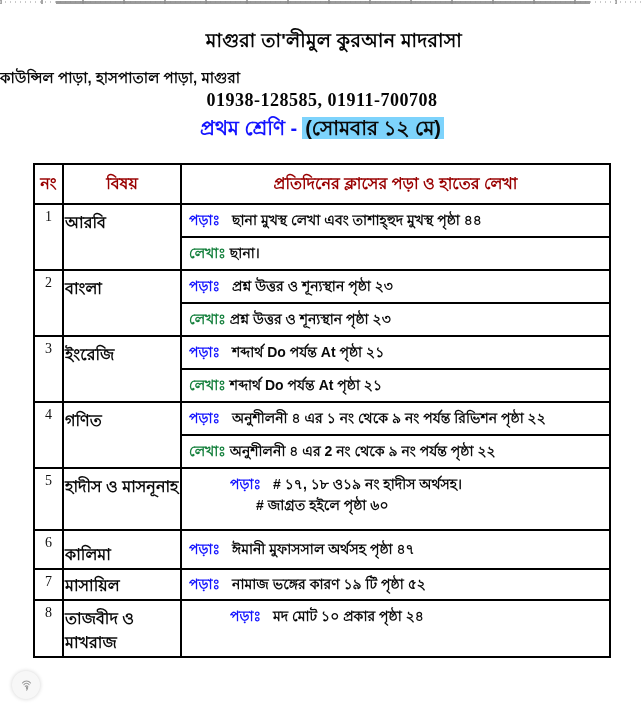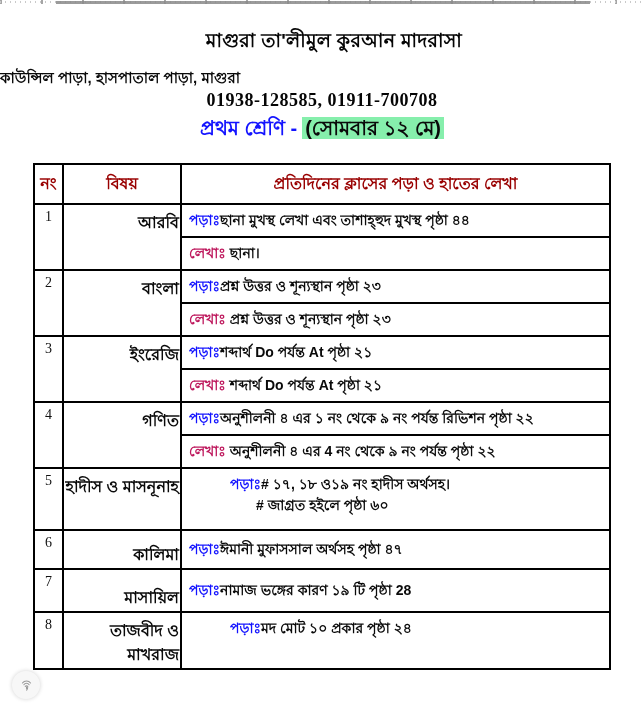--- a/index.html
+++ b/index.html
@@ -37,21 +37,21 @@
   .doc-phone {
     position:absolute; top:90px; left:0; width:100%; text-align:center;
     font-family:"Liberation Serif", serif;
     font-size:18px; font-weight:bold; color:#050505; letter-spacing:.5px;
   }
   .class-line {
     position:absolute; top:113px; left:0; width:100%; text-align:center;
     font-size:20px; font-weight:bold; color:#1414ff;
   }
   .date-badge {
-    background:#86efac; color:#0a0a0a; padding:0 3px; margin-left:5px;
+    background:#7dd3fc; color:#0a0a0a; padding:0 3px; margin-left:5px;
   }
 
   
   table.routine {
     position:absolute; left:33px; top:163px; width:578px;
     border-collapse:collapse; table-layout:fixed;
   }
   .routine td, .routine th { border:2px solid #000; overflow:hidden; }
   .routine th {
     color:#990000; font-size:16px; font-weight:bold; text-align:center;
@@ -61,30 +61,30 @@
   tr.sub   { height:33px; }
   tr.tall  { height:62px; }
   tr.short { height:31px; }
   tr.last  { height:56px; }
 
   td.no {
     font-family:"Liberation Serif", serif; font-size:14px; color:#111;
     text-align:center; vertical-align:top; padding-top:4px;
   }
   td.subject {
-    text-align:right; vertical-align:top; padding-top:6px;
+    text-align:left; vertical-align:top; padding-top:6px;
     font-size:16px; font-weight:bold; color:#0a0a0a; line-height:1.5;
   }
   td.detail {
     padding:2px 7px; font-size:14px; font-weight:bold; color:#0a0a0a;
     vertical-align:middle; line-height:1.5;
   }
   td.detail.top { vertical-align:top; padding-top:5px;padding-left:48px; }
-  .lbl-read  { color:#1414ff; margin-right:0; }
-  .lbl-write { color:#be185d; margin-right:4px; }
+  .lbl-read  { color:#1414ff; margin-right:12px; }
+  .lbl-write { color:#15803d; margin-right:4px; }
   .line2 { padding-left:26px; }
 
   
   .float-btn {
     position:absolute; left:12px; top:671px; width:28px; height:28px;
     border-radius:50%; background:#f7f7f7;
     box-shadow:0 0 4px rgba(0,0,0,.18);
     display:flex; align-items:center; justify-content:center;
     cursor:pointer;
   }
@@ -139,42 +139,42 @@
   <tr class="sub">
     <td class="detail"><span class="lbl-write">লেখাঃ</span><span>শব্দার্থ Do পর্যন্ত At পৃষ্ঠা ২১</span></td>
   </tr>
 
   <tr class="sub">
     <td class="no" rowspan="2">4</td>
     <td class="subject" rowspan="2">গণিত</td>
     <td class="detail"><span class="lbl-read">পড়াঃ</span><span>অনুশীলনী ৪ এর ১ নং থেকে ৯ নং পর্যন্ত রিভিশন পৃষ্ঠা ২২</span></td>
   </tr>
   <tr class="sub">
-    <td class="detail"><span class="lbl-write">লেখাঃ</span><span>অনুশীলনী ৪ এর 4 নং থেকে ৯ নং পর্যন্ত পৃষ্ঠা ২২</span></td>
+    <td class="detail"><span class="lbl-write">লেখাঃ</span><span>অনুশীলনী ৪ এর 2 নং থেকে ৯ নং পর্যন্ত পৃষ্ঠা ২২</span></td>
   </tr>
 
   <tr class="tall">
     <td class="no">5</td>
     <td class="subject">হাদীস ও মাসনূনাহ</td>
     <td class="detail top">
       <div><span class="lbl-read">পড়াঃ</span><span># ১৭, ১৮ ও১৯  নং হাদীস অর্থসহ।</span></div>
       <div class="line2"># জাগ্রত হইলে পৃষ্ঠা ৬০</div>
     </td>
   </tr>
 
   <tr class="short">
     <td class="no">6</td>
     <td class="subject" style="padding-top:12px">কালিমা</td>
     <td class="detail"><span class="lbl-read">পড়াঃ</span><span>ঈমানী মুফাসসাল অর্থসহ পৃষ্ঠা ৪৭</span></td>
   </tr>
 
   <tr class="short">
     <td class="no">7</td>
-    <td class="subject" style="padding-top:16px">মাসায়িল</td>
-    <td class="detail"><span class="lbl-read">পড়াঃ</span><span>নামাজ ভঙ্গের কারণ ১৯ টি পৃষ্ঠা 28</span></td>
+    <td class="subject" style="padding-top:4px">মাসায়িল</td>
+    <td class="detail"><span class="lbl-read">পড়াঃ</span><span>নামাজ ভঙ্গের কারণ ১৯ টি পৃষ্ঠা ৫২</span></td>
   </tr>
 
   <tr class="last">
     <td class="no">8</td>
     <td class="subject">তাজবীদ ও মাখরাজ</td>
     <td class="detail top"><span class="lbl-read">পড়াঃ</span><span>মদ মোট ১০ প্রকার পৃষ্ঠা ২৪</span></td>
   </tr>
 </tbody>
   </table>
 

